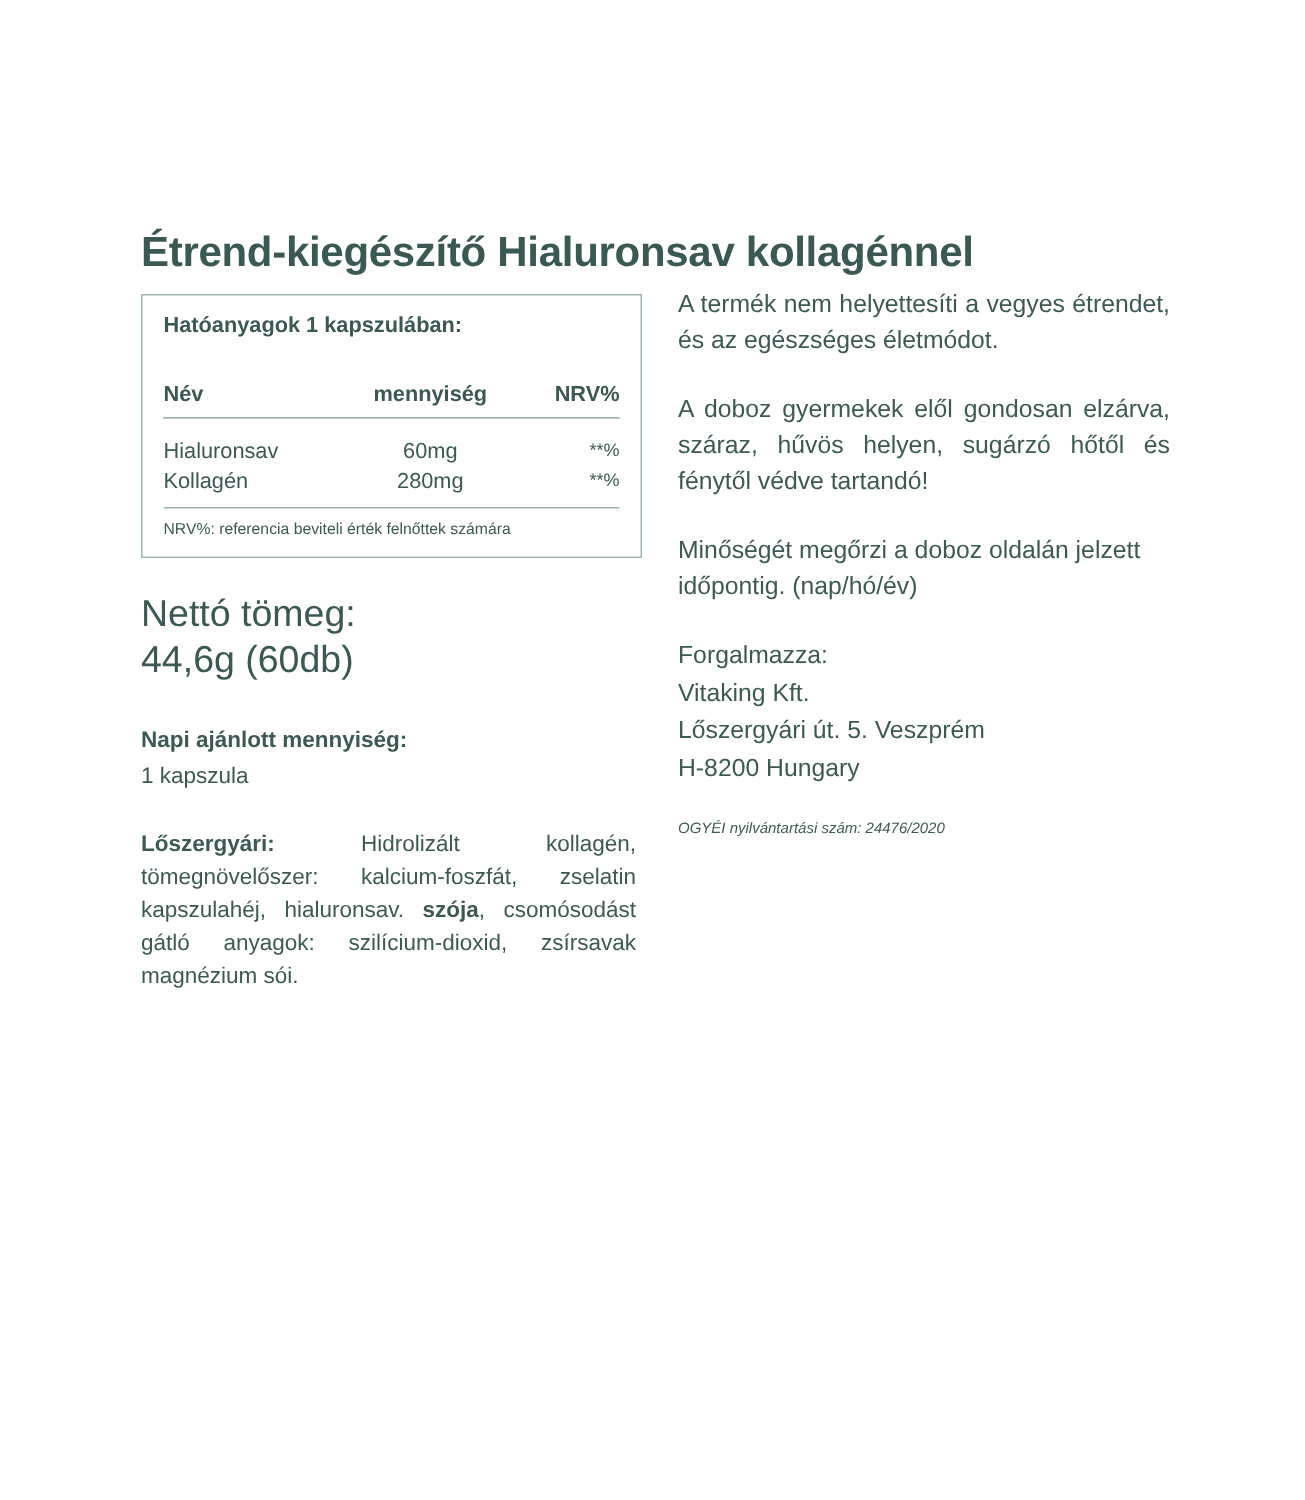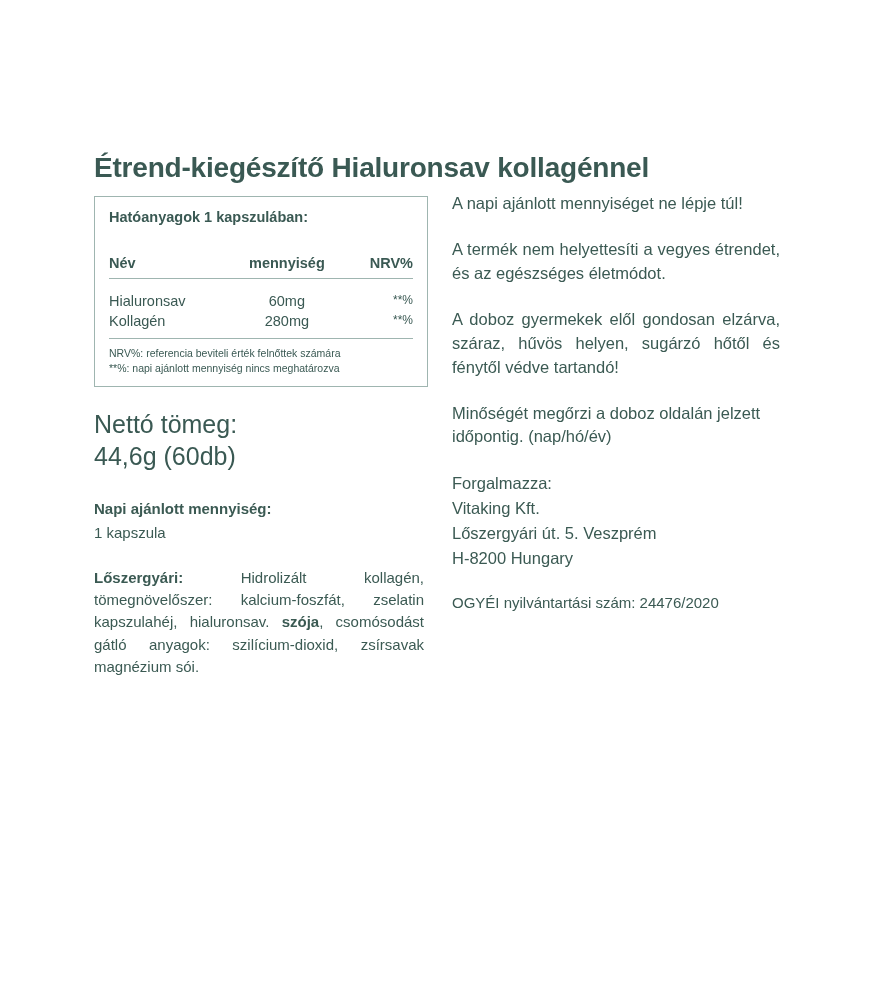--- a/index.html
+++ b/index.html
@@ -148,21 +148,22 @@
   }
   .addr {
     margin: 0;
     line-height: 1.5;
   }
   .addr div {
     white-space: nowrap;
   }
   .reg {
     margin-top: 22px;
-    font-size: 15px;
+    font-style: italic;
+    font-size: 10px;
   }
 </style>
 </head>
 <body>
 
 <div class="page">
 
   <div class="title">Étrend-kiegészítő Hialuronsav kollagénnel</div>
 
   <div class="left-col">
@@ -186,40 +187,38 @@
           <tr>
             <td>Kollagén</td>
             <td class="c">280mg</td>
             <td class="r">**%</td>
           </tr>
         </tbody>
       </table>
       <div class="nb-rule"></div>
       <div class="nb-foot">
         <div>NRV%: referencia beviteli érték felnőttek számára</div>
-        <div>**%: napi ajánlott mennyiség nincs meghatározva</div>
       </div>
     </div>
 
     <div class="net-weight">
       <div>Nettó tömeg:</div>
       <div>44,6g (60db)</div>
     </div>
 
     <div class="dose-block">
       <div class="dose-label">Napi ajánlott mennyiség:</div>
       <div class="dose-value">1 kapszula</div>
     </div>
 
     <div class="ingredients"><b>Lőszergyári:</b><span> Hidrolizált kollagén, tömegnövelőszer: kalcium-foszfát, zselatin kapszulahéj, hialuronsav. </span><b>szója</b><span>, csomósodást gátló anyagok: szilícium-dioxid, zsírsavak magnézium sói.</span></div>
 
   </div>
 
   <div class="right-col">
-    <p>A napi ajánlott mennyiséget ne lépje túl!</p>
     <p>A termék nem helyettesíti a vegyes étrendet, és az egészséges életmódot.</p>
     <p>A doboz gyermekek elől gondosan elzárva, száraz, hűvös helyen, sugárzó hőtől és fénytől védve tartandó!</p>
     <p class="last-para">Minőségét megőrzi a doboz oldalán jelzett időpontig. (nap/hó/év)</p>
 
     <div class="addr">
       <div>Forgalmazza:</div>
       <div>Vitaking Kft.</div>
       <div>Lőszergyári út. 5. Veszprém</div>
       <div>H-8200 Hungary</div>
     </div>

